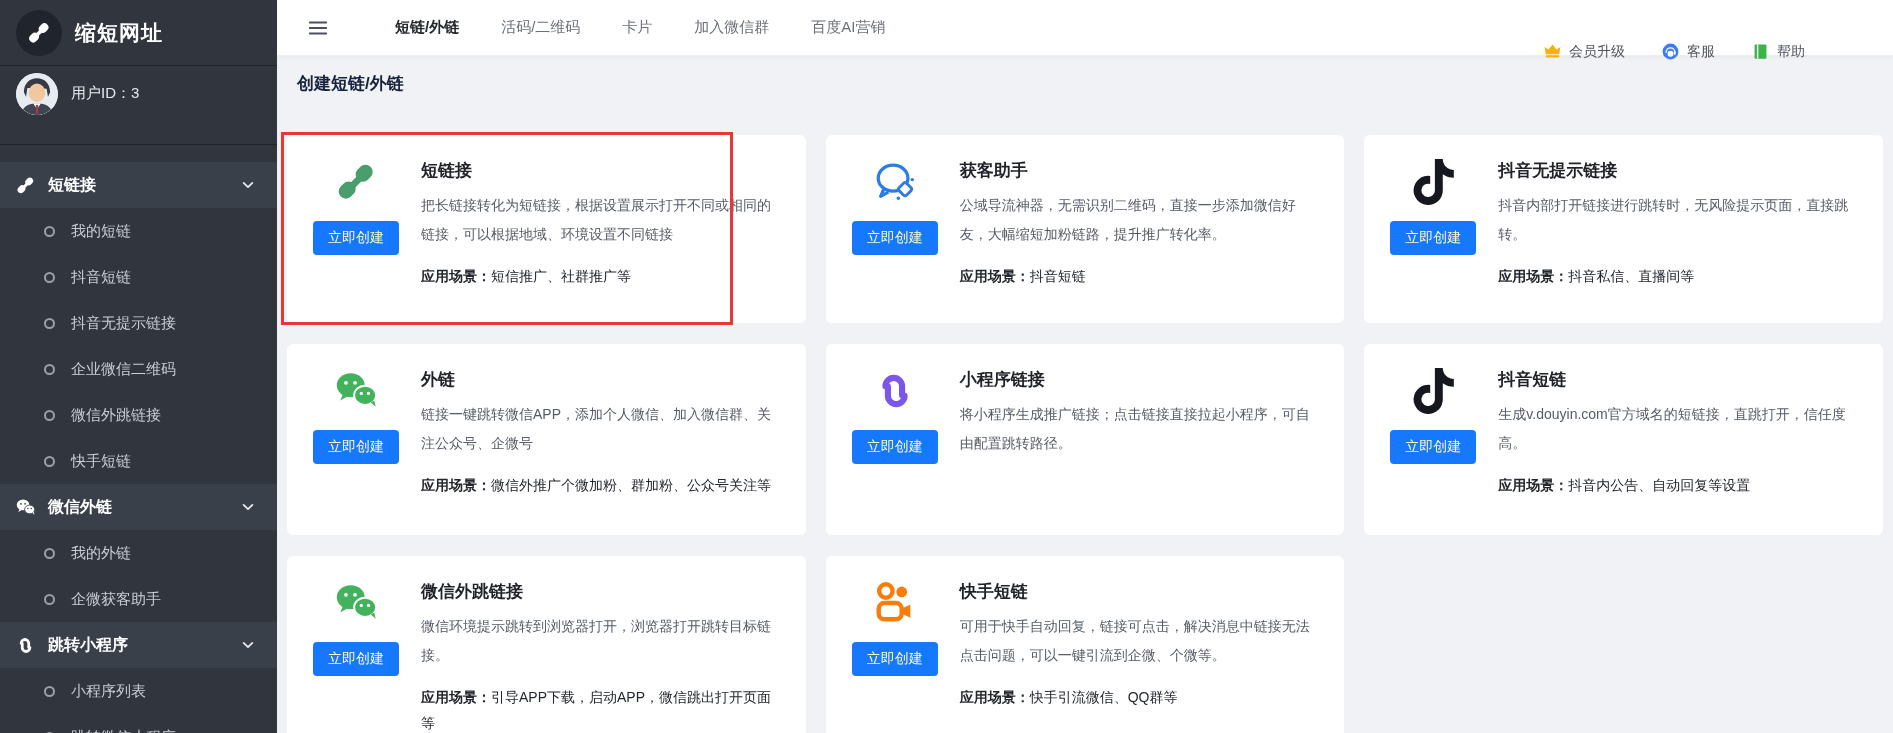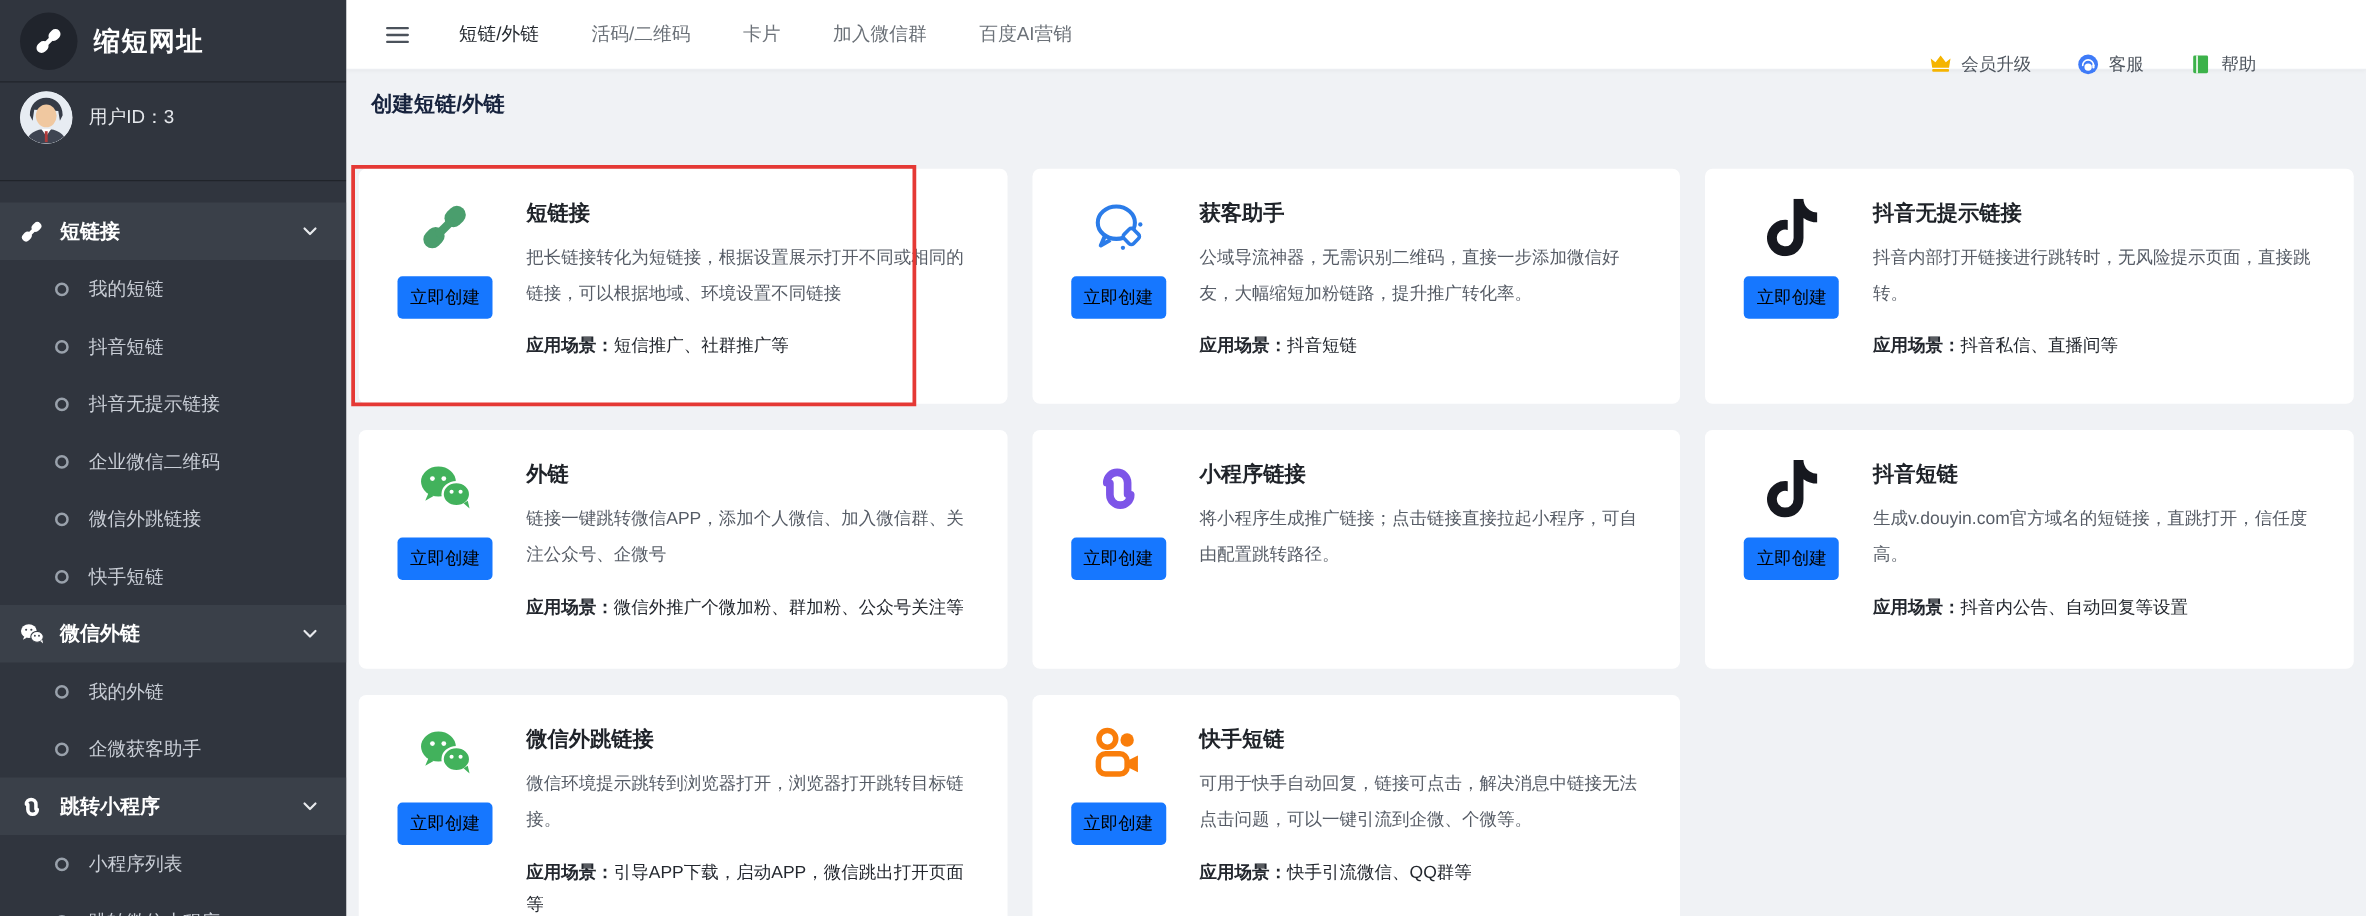--- a/index.html
+++ b/index.html
@@ -20,35 +20,35 @@
   .s-item.section .sec-icon { width:22px; height:22px; display:flex; align-items:center; justify-content:center; flex:none; }
   .s-item.section .chev { margin-left:auto; margin-right:8px; display:flex; }
   .s-item.sub { padding-left:44px; gap:16px; }
   .bullet { width:11px; height:11px; border:2px solid #99a1ab; border-radius:50%; flex:none; }
 
   
   .topbar { position:absolute; left:277px; top:0; right:0; height:56px; background:#ffffff; display:flex; align-items:center; border-bottom:1px solid #eceef2; box-shadow:0 1px 4px rgba(0,21,41,.05); z-index:5; }
   .hamburger { margin-left:30px; display:flex; cursor:pointer; }
   .tabs { display:flex; gap:42px; margin-left:38px; font-size:15px; color:#6b7178; }
   .tab { cursor:pointer; white-space:nowrap; }
-  .tab.active { color:#24292f; font-weight:normal; }
+  .tab.active { color:#24292f; font-weight:bold;margin-left:28px; }
   .top-actions { margin-left:auto; margin-right:88px; display:flex; gap:36px; align-items:center; font-size:14px; color:#4e555e; }
   .action { display:flex; align-items:center; gap:7px; cursor:pointer; white-space:nowrap;margin-top:48px; }
   .action .a-icon { display:flex; }
 
   
   .content { position:absolute; left:277px; top:56px; right:0; bottom:0; background:#f0f2f5; overflow:hidden; padding:0 10px; }
   .page-title { font-size:17px; font-weight:bold; color:#17233d; margin:16px 0 0 10px; }
   .grid { position:relative; margin-top:40px; display:grid; grid-template-columns:repeat(3,1fr); grid-template-rows:188px 191px 240px; gap:21px 20px; }
   .red-box { position:absolute; left:-6px; top:-3px; width:452px; height:193px; border:3px solid var(--highlight,#e53935); z-index:6; pointer-events:none; }
   .card { background:#ffffff; border-radius:6px; display:flex; gap:22px; padding:22px 24px 0 26px; overflow:hidden; }
   .card-left { width:86px; flex:none; display:flex; flex-direction:column; align-items:center; }
   .card-icon { width:46px; height:46px; margin-top:2px; display:flex; align-items:center; justify-content:center; }
   .card-icon svg { max-width:46px; max-height:46px; }
-  .create-btn { margin-top:16px; width:76px; padding:8px 0; background:var(--accent,#1677ff); color:#000000; border:none; border-radius:4px; font-size:14px; font-family:inherit; cursor:pointer; }
+  .create-btn { margin-top:16px; width:86px; padding:8px 0; background:var(--accent,#1677ff); color:#fef9c3; border:none; border-radius:4px; font-size:14px; font-family:inherit; cursor:pointer; }
   .card-body { flex:1; min-width:0; }
   .card-title { font-size:17px; font-weight:bold; color:#1f2329; margin:2px 0 9px; }
   .card-desc { font-size:14px; color:#565c66; line-height:29px; }
   .card-scenario { margin-top:14px; font-size:14px; color:#23272e; line-height:26px; }
   .card-scenario b { font-weight:bold; }
 </style>
 </head>
 <body>
 
 <aside class="sidebar">

